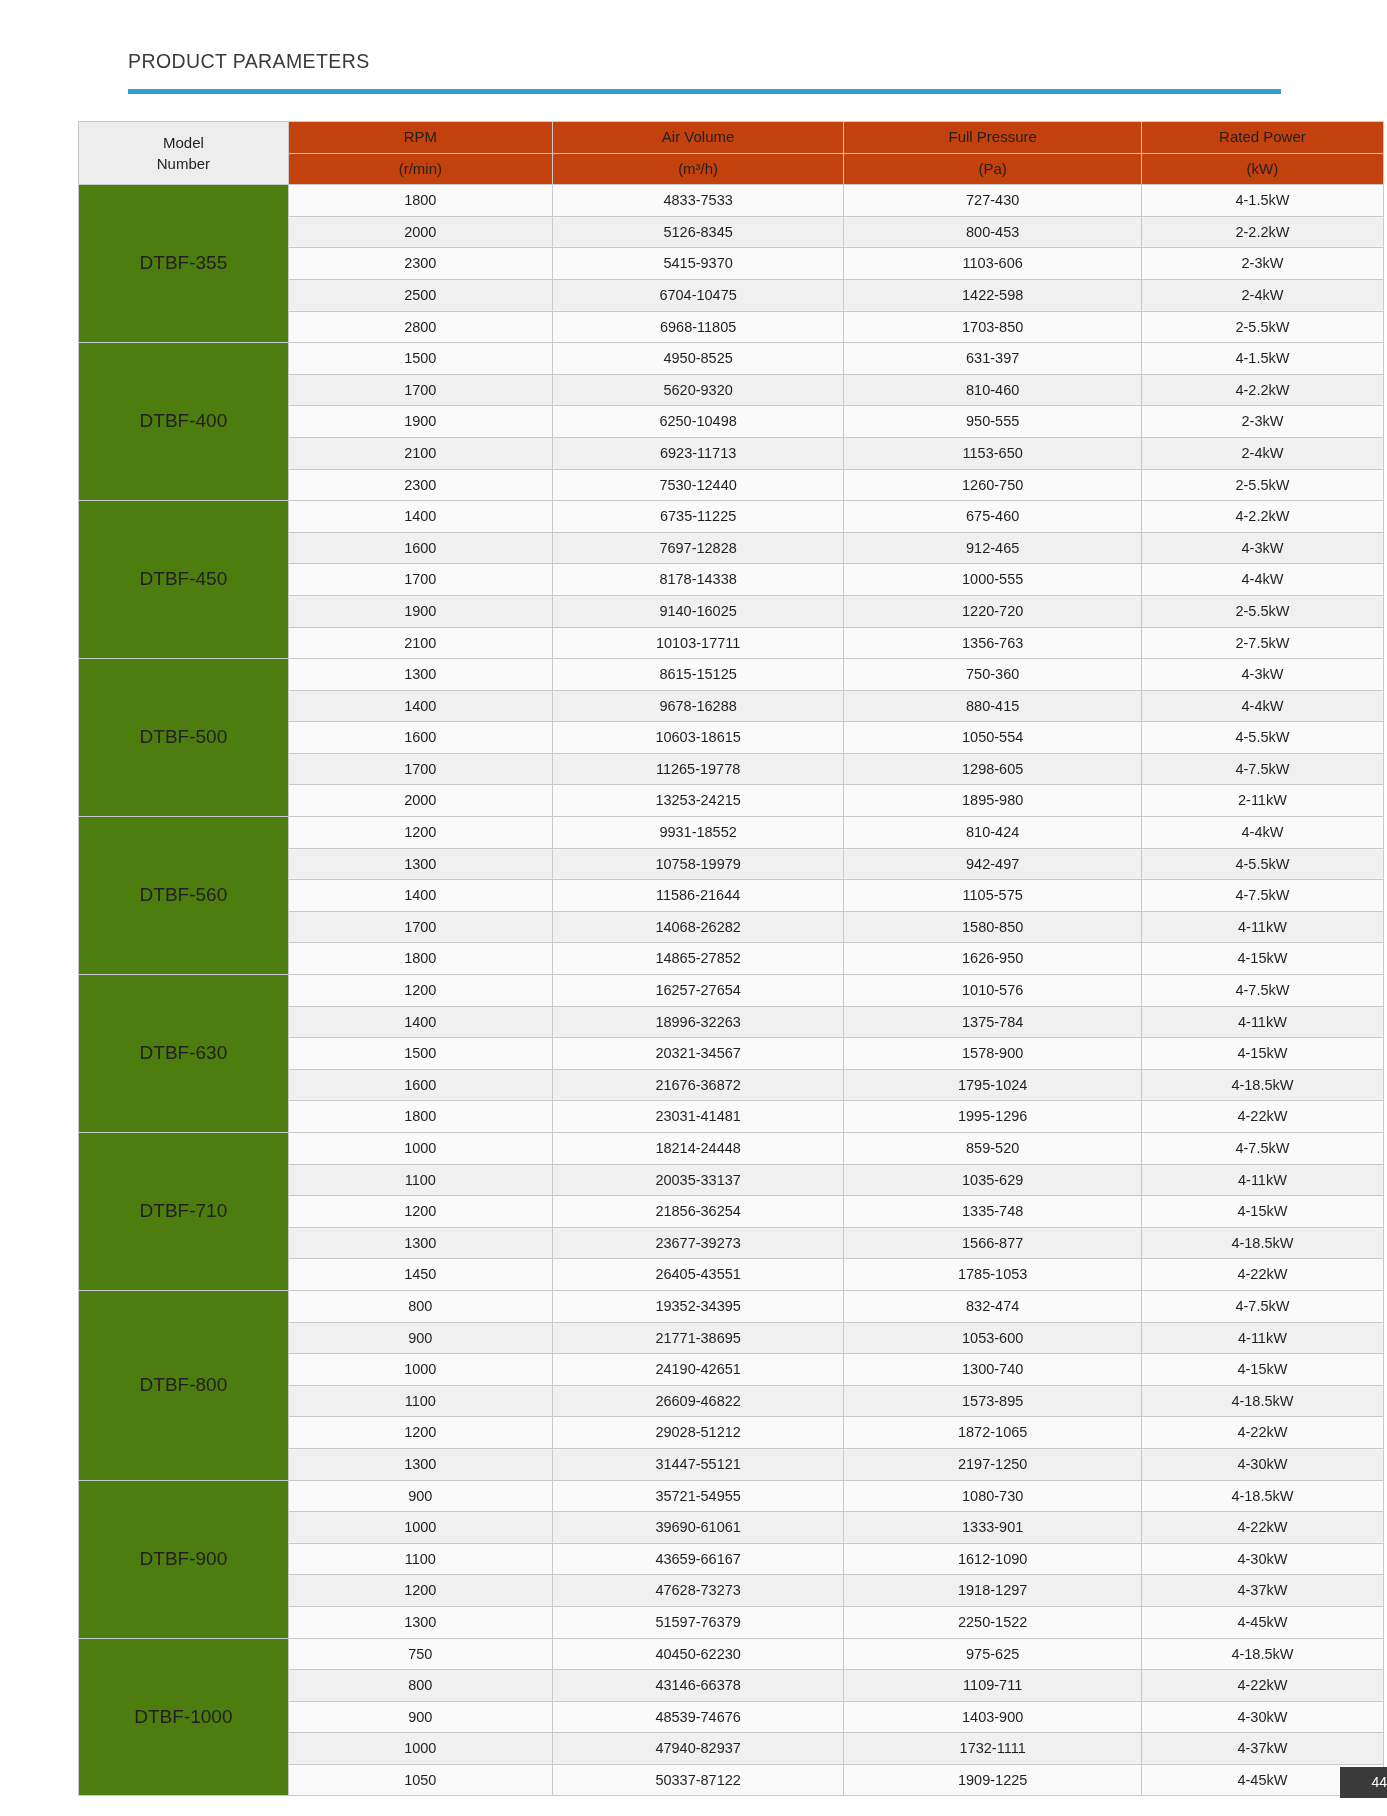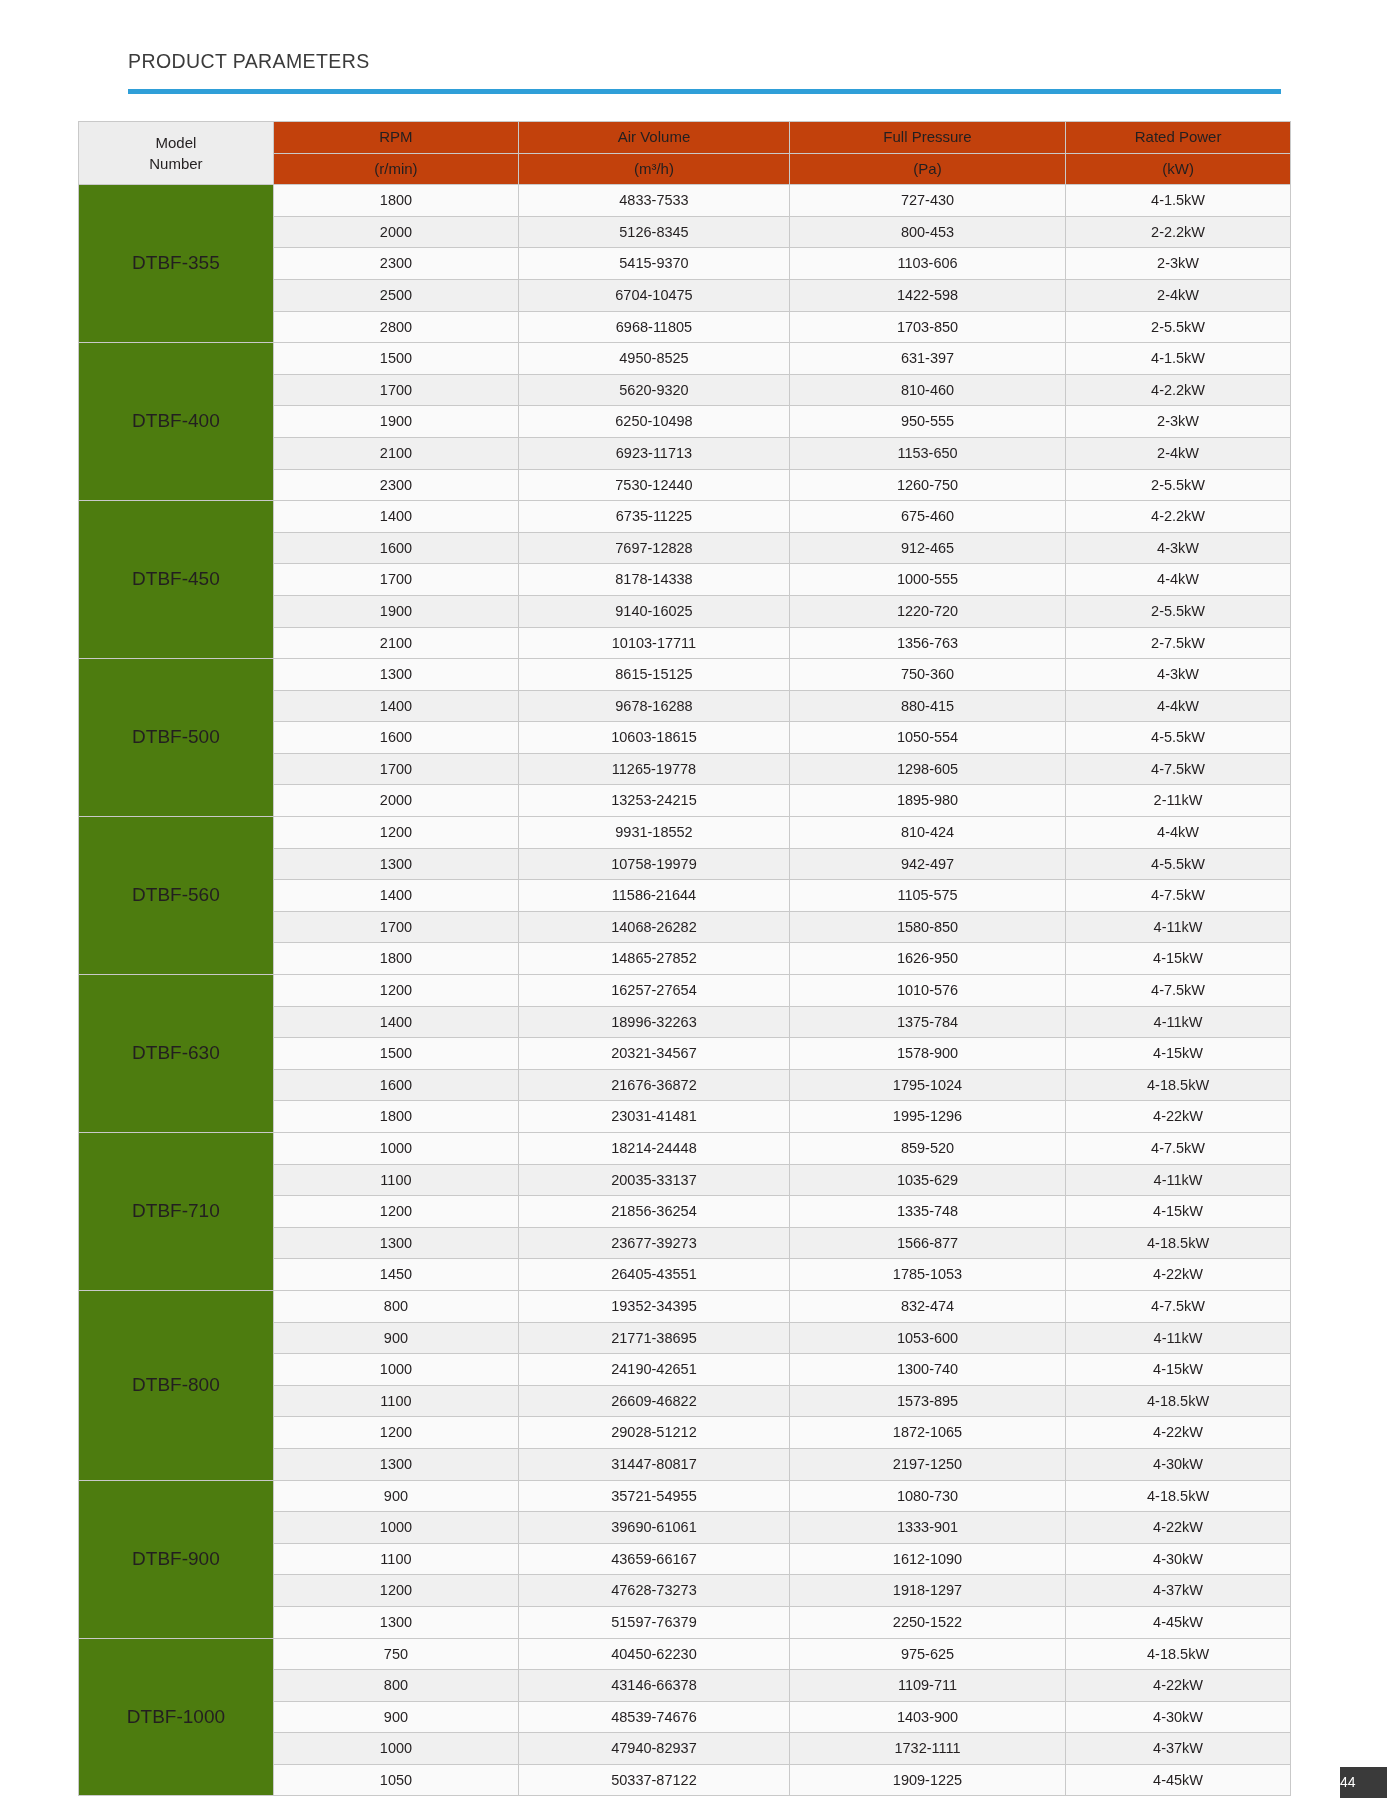--- a/index.html
+++ b/index.html
@@ -34,21 +34,21 @@
     width: 1153px;
     height: 5px;
     background: #2f9fd8;
   }
   .table-wrap {
     margin: 27px 0 0 78px;
     width: 1231px;
   }
   table.params {
     border-collapse: collapse;
-    width: 1213px;
+    width: 1306px;
     table-layout: fixed;
     font-size: 14.5px;
     padding-left: 12px;
   }
   table.params td, table.params th {
     border: 1px solid #c9c9c9;
     text-align: center;
     font-weight: 400;
     color: #231f20;
     padding: 0;
@@ -83,21 +83,21 @@
   td.data { font-size: 14.5px; }
   .page-number {
     position: absolute;
     right: 0;
     bottom: 18px;
     width: 47px;
     height: 31px;
     background: #3a3a3a;
     color: #ffffff;
     font-size: 14px;
-    text-align: left;
+    text-align: right;
     line-height: 31px;
   }
 </style>
 </head>
 <body>
 
 <div class="page">
 
   <div class="page-header">
     <div class="page-title">PRODUCT PARAMETERS</div>
@@ -375,21 +375,21 @@
             <td class="data">4-18.5kW</td>
           </tr>
           <tr class="odd">
             <td class="data">1200</td>
             <td class="data">29028-51212</td>
             <td class="data">1872-1065</td>
             <td class="data">4-22kW</td>
           </tr>
           <tr class="even">
             <td class="data">1300</td>
-            <td class="data">31447-80817</td>
+            <td class="data">31447-55121</td>
             <td class="data">2197-1250</td>
             <td class="data">4-30kW</td>
           </tr>
           <tr class="odd">
             <td class="model-cell" rowspan="5">DTBF-900</td>
             <td class="data">900</td>
             <td class="data">35721-54955</td>
             <td class="data">1080-730</td>
             <td class="data">4-18.5kW</td>
           </tr>

